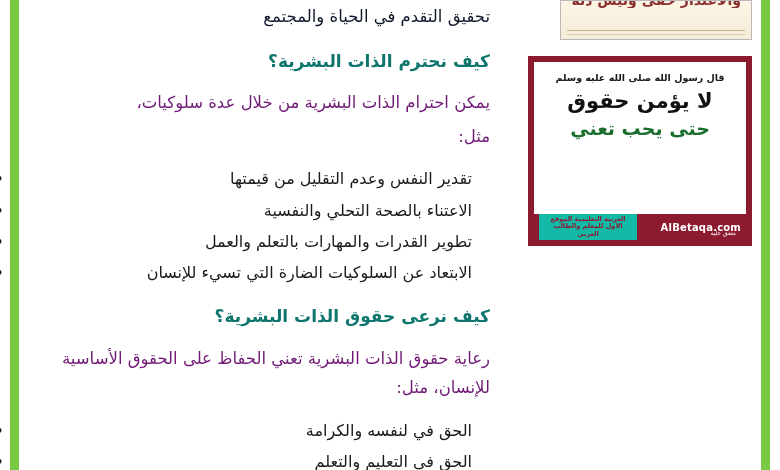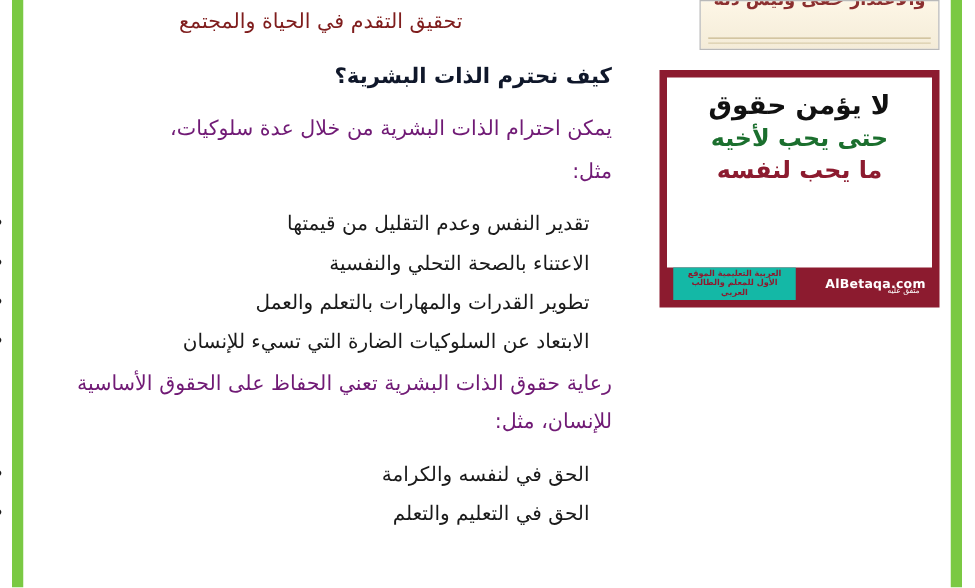--- a/index.html
+++ b/index.html
@@ -37,32 +37,32 @@
 
   
   .content {
     flex: 1 1 auto;
     padding-top: 2px;
     padding-right: 6px;
     min-width: 0;
   }
 
   .heading {
-    color: #0f172a;
+    color: #0f766e;
     font-weight: bold;
     font-size: 17px;
     text-align: right;
     margin: 16px 0 14px 0;
     line-height: 1.5;
   }
 
   .para {
-    color: #7f1d1d;
+    color: #0f172a;
     font-size: 16.5px;
-    text-align: center;
+    text-align: right;
     line-height: 1.85;
     margin: 0 0 6px 0;
   }
 
   .intro-line {
     color: #701a75;
     font-size: 16.5px;
     text-align: right;
     line-height: 1.8;
     margin: 0 0 4px 0;
@@ -224,23 +224,23 @@
   <div class="media">
 
     <div class="img-top">
       <div class="top-arabic">والاعتذار حقى وليس ذلة!!...</div>
       <div class="top-rule"></div>
       <div class="top-rule2"></div>
     </div>
 
     <div class="poster">
       <div class="poster-inner">
+        <div class="poster-attrib">قال رسول الله صلى الله عليه وسلم</div>
         <div class="poster-line pl1">لا يؤمن حقوق</div>
-        <div class="poster-line pl2">حتى يحب لأخيه</div>
-        <div class="poster-line pl3">ما يحب لنفسه</div>
+        <div class="poster-line pl2">حتى يحب تعني</div>
       </div>
       <div class="poster-caption">متفق عليه</div>
       <div class="poster-footer">
         <div class="footer-badge">العربية التعليمية
 الموقع الأول للمعلم والطالب العربي</div>
         <div class="footer-url">AlBetaqa.com</div>
       </div>
     </div>
 
   </div>
@@ -253,20 +253,21 @@
     <div class="intro-line">يمكن احترام الذات البشرية من خلال عدة سلوكيات،</div>
     <div class="intro-line">مثل:</div>
 
     <ul class="bullets">
       <li><span class="li-text">تقدير النفس وعدم التقليل من قيمتها</span></li>
       <li><span class="li-text">الاعتناء بالصحة التحلي والنفسية</span></li>
       <li><span class="li-text">تطوير القدرات والمهارات بالتعلم والعمل</span></li>
       <li><span class="li-text">الابتعاد عن السلوكيات الضارة التي تسيء للإنسان</span></li>
     </ul>
 
+    <div class="heading">كيف نرعى حقوق الذات البشرية؟</div>
     <div class="intro-line">رعاية حقوق الذات البشرية تعني الحفاظ على الحقوق الأساسية للإنسان، مثل:</div>
 
     <ul class="bullets">
       <li><span class="li-text">الحق في لنفسه والكرامة</span></li>
       <li><span class="li-text">الحق في التعليم والتعلم</span></li>
     </ul>
 
   </div>
 </div>
 

